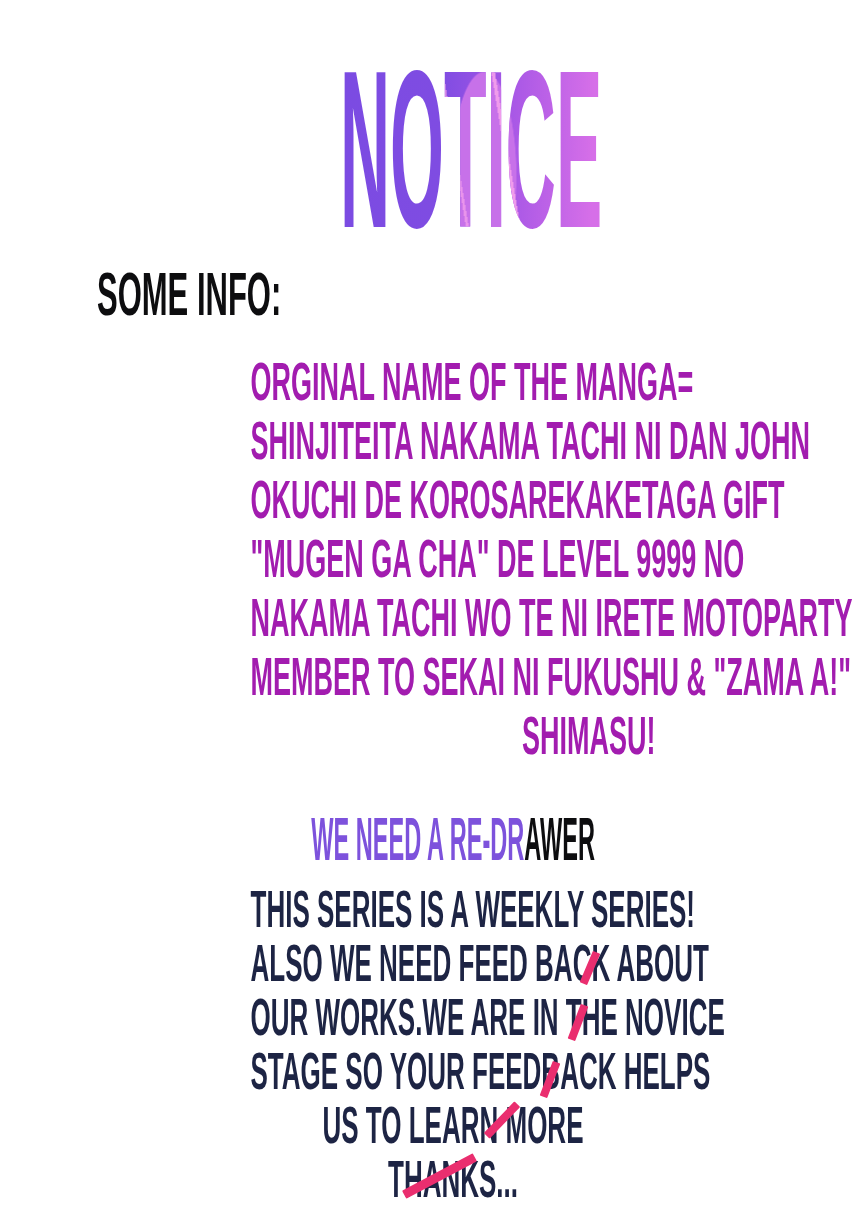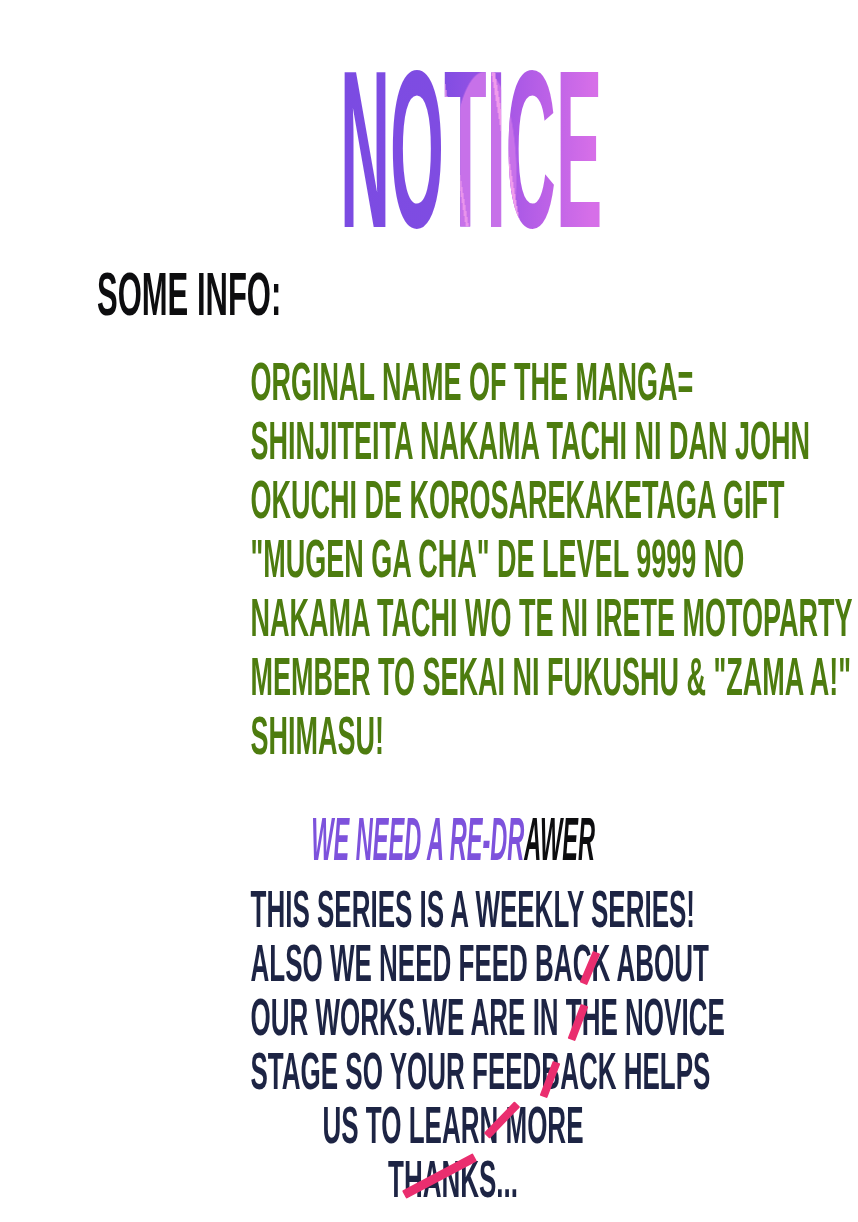--- a/index.html
+++ b/index.html
@@ -28,31 +28,31 @@
   
   .some-info {
     position:absolute; left:97px; top:263px;
     font-size:62px; line-height:1; color:#0D0D0F;
     transform:scaleX(0.5); transform-origin:0 0; white-space:nowrap;
   }
 
   
   .info-block {
     position:absolute; left:48px; top:352px; width:810px;
-    text-align:left; font-size:54px; line-height:59px; color:#4d7c0f;
+    text-align:right; font-size:54px; line-height:59px; color:#a21caf;
   }
   .info-block .line {
     white-space:nowrap;
     transform:scaleX(0.5); transform-origin:50% 50%;
   }
 
   
   .redrawer {
     position:absolute; left:48px; top:808px; width:810px;
-    text-align:center; font-size:62px; line-height:1; white-space:nowrap;font-style:italic;
+    text-align:center; font-size:62px; line-height:1; white-space:nowrap;
   }
   .redrawer .scale {
     display:inline-block;
     transform:scaleX(0.38); transform-origin:50% 0;
   }
   .redrawer .hl { color:#7D52DC; }
   .redrawer .rest { color:#0D0D0F; }
 
   
   .bottom-block {

